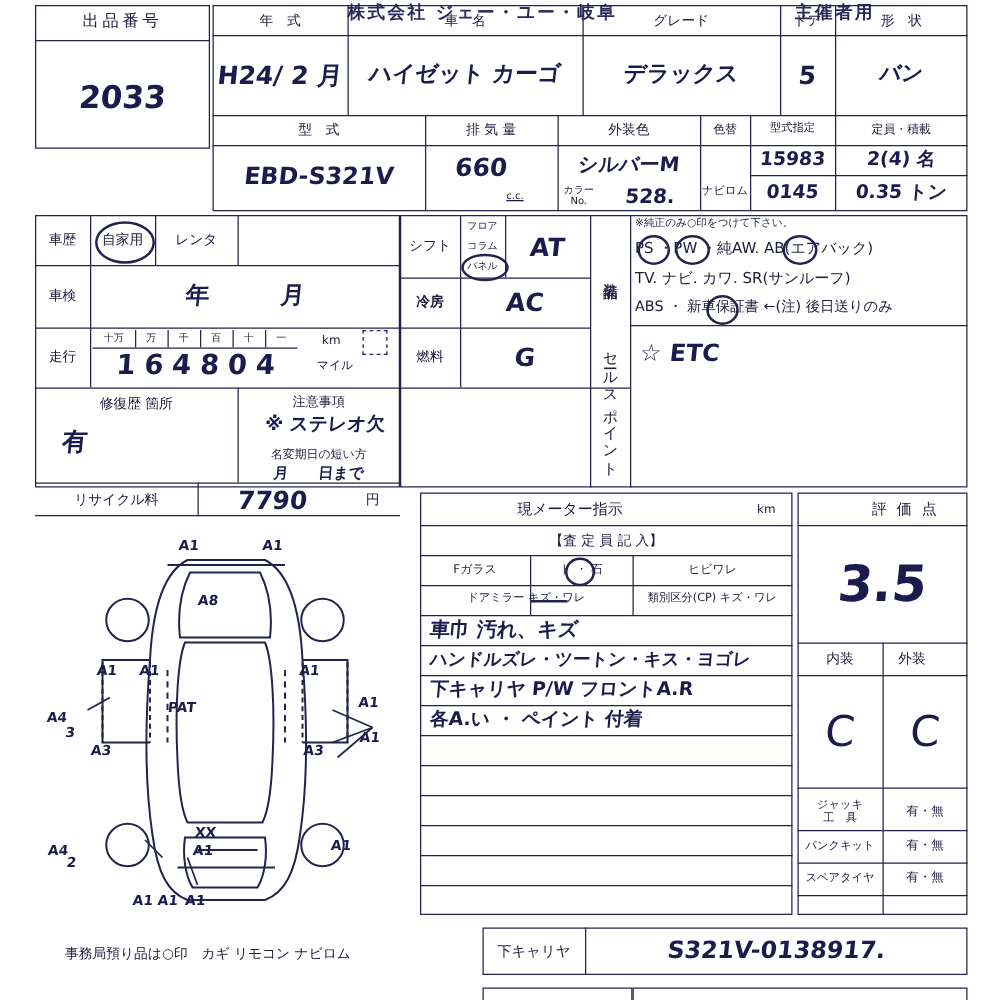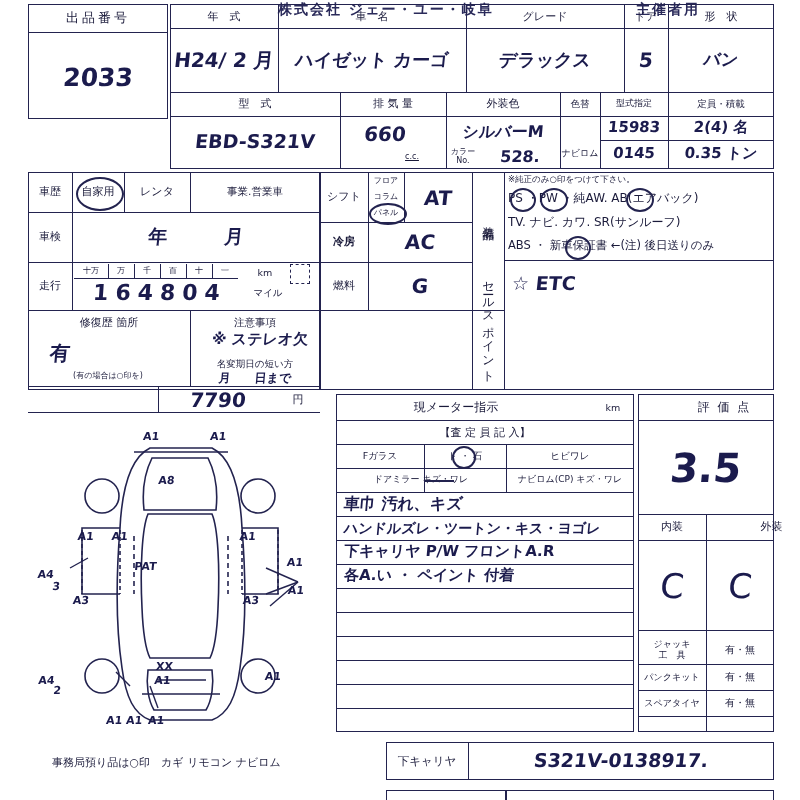--- a/index.html
+++ b/index.html
@@ -102,21 +102,20 @@
   <div class="ln" style="left:28px;top:386px;width:292px;height:1px;"></div>
   <div class="ln" style="left:72px;top:172px;width:1px;height:138px;"></div>
   <div class="ln" style="left:124px;top:172px;width:1px;height:40px;"></div>
   <div class="ln" style="left:190px;top:172px;width:1px;height:40px;"></div>
   <div class="ln" style="left:190px;top:310px;width:1px;height:76px;"></div>
 
   <div class="lbl print" style="left:28px;top:173px;width:44px;height:38px;">車歴</div>
   <div class="lbl print" style="left:72px;top:173px;width:52px;height:38px;">自家用</div>
   <div class="circle" style="left:76px;top:177px;width:44px;height:30px;"></div>
   <div class="lbl print" style="left:124px;top:173px;width:66px;height:38px;">レンタ</div>
-  <div class="lbl print" style="left:190px;top:173px;width:130px;height:38px;font-size:10.5px;">事業.営業車</div>
 
   <div class="lbl print" style="left:28px;top:213px;width:44px;height:48px;">車検</div>
   <div class="lbl hand hw" style="left:72px;top:213px;width:248px;height:48px;font-size:19px;">年　　　月</div>
 
   <div class="lbl print" style="left:28px;top:263px;width:44px;height:46px;">走行</div>
   <div class="lbl print tiny" style="left:74px;top:264px;width:34px;height:14px;">十万</div>
   <div class="lbl print tiny" style="left:108px;top:264px;width:26px;height:14px;">万</div>
   <div class="lbl print tiny" style="left:134px;top:264px;width:26px;height:14px;">千</div>
   <div class="lbl print tiny" style="left:160px;top:264px;width:26px;height:14px;">百</div>
   <div class="lbl print tiny" style="left:186px;top:264px;width:26px;height:14px;">十</div>
@@ -127,26 +126,26 @@
   <div class="ln" style="left:160px;top:264px;width:1px;height:14px;"></div>
   <div class="ln" style="left:186px;top:264px;width:1px;height:14px;"></div>
   <div class="ln" style="left:212px;top:264px;width:1px;height:14px;"></div>
   <div class="lbl hand" style="left:74px;top:278px;width:172px;height:30px;font-size:22px;letter-spacing:7px;transform:skewX(-4deg);font-weight:600;">164804</div>
   <div class="lbl print small" style="left:248px;top:264px;width:34px;height:18px;">km</div>
   <div class="lbl print small" style="left:246px;top:284px;width:44px;height:18px;">マイル</div>
   <div class="bx" style="left:290px;top:264px;width:20px;height:20px;border-style:dashed;"></div>
 
   <div class="lbl print" style="left:28px;top:311px;width:162px;height:24px;">修復歴 箇所</div>
   <div class="lbl hand hw" style="left:30px;top:338px;width:60px;height:30px;">有</div>
-  <div class="lbl print tiny" style="left:28px;top:368px;width:160px;height:16px;font-size:8px;">(有の場合は○印を)</div>
   <div class="lbl print" style="left:190px;top:311px;width:130px;height:24px;font-size:10.5px;">注意事項</div>
   <div class="lbl hand hw2" style="left:190px;top:326px;width:140px;height:28px;font-size:15px;">※ ステレオ欠</div>
   <div class="lbl print small" style="left:190px;top:356px;width:130px;height:16px;font-size:9.5px;">名変期日の短い方</div>
   <div class="lbl hand hw3" style="left:190px;top:370px;width:130px;height:16px;font-size:12px;">月　　日まで</div>
 
+  <div class="lbl print" style="left:28px;top:387px;width:130px;height:26px;">リサイクル料</div>
   <div class="ln" style="left:158px;top:386px;width:1px;height:27px;"></div>
   <div class="lbl hand hw" style="left:158px;top:387px;width:120px;height:26px;">7790</div>
   <div class="lbl print" style="left:278px;top:387px;width:40px;height:26px;">円</div>
   <div class="ln" style="left:28px;top:412px;width:292px;height:1px;"></div>
 
   <div class="bx" style="left:320px;top:172px;width:454px;height:218px;"></div>
   <div class="ln" style="left:320px;top:222px;width:152px;height:1px;"></div>
   <div class="ln" style="left:320px;top:262px;width:152px;height:1px;"></div>
   <div class="ln" style="left:368px;top:172px;width:1px;height:138px;"></div>
   <div class="ln" style="left:404px;top:172px;width:1px;height:50px;"></div>
@@ -265,21 +264,21 @@
   <div class="ln" style="left:506px;top:444px;width:1px;height:48px;"></div>
 
   <div class="lbl print" style="left:336px;top:396px;width:240px;height:23px;font-size:12px;">現メーター指示</div>
   <div class="lbl print small" style="left:596px;top:396px;width:34px;height:23px;">km</div>
   <div class="lbl print" style="left:336px;top:421px;width:298px;height:23px;font-size:11px;">【査 定 員 記 入】</div>
   <div class="lbl print small" style="left:336px;top:445px;width:88px;height:22px;">Fガラス</div>
   <div class="lbl print small" style="left:424px;top:445px;width:82px;height:22px;">ト ・ 石</div>
   <div class="circle" style="left:452px;top:446px;width:20px;height:19px;"></div>
   <div class="lbl print small" style="left:506px;top:445px;width:128px;height:22px;text-align:right;">ヒビワレ</div>
   <div class="lbl print small" style="left:336px;top:469px;width:170px;height:22px;font-size:9px;">ドアミラー  キズ・ワレ</div>
-  <div class="lbl print small" style="left:506px;top:469px;width:128px;height:22px;font-size:9px;">ナビロム(CP)  キズ・ワレ</div>
+  <div class="lbl print small" style="left:506px;top:469px;width:128px;height:22px;font-size:9px;">類別区分(CP)  キズ・ワレ</div>
   <div class="strike" style="left:424px;top:480px;width:30px;"></div>
 
   <div class="lbl hand hw2" style="left:344px;top:492px;width:280px;height:24px;justify-content:flex-start;font-size:16px;">車巾 汚れ、キズ</div>
   <div class="lbl hand hw2" style="left:344px;top:516px;width:286px;height:24px;justify-content:flex-start;font-size:14px;">ハンドルズレ・ツートン・キス・ヨゴレ</div>
   <div class="lbl hand hw2" style="left:344px;top:540px;width:286px;height:24px;justify-content:flex-start;font-size:15px;">下キャリヤ  P/W フロントA.R</div>
   <div class="lbl hand hw2" style="left:344px;top:564px;width:286px;height:24px;justify-content:flex-start;font-size:15px;">各A.い ・ ペイント 付着</div>
 
   <div class="bx" style="left:638px;top:394px;width:136px;height:338px;"></div>
   <div class="ln" style="left:638px;top:420px;width:136px;height:1px;"></div>
   <div class="ln" style="left:638px;top:514px;width:136px;height:1px;"></div>
@@ -287,21 +286,21 @@
   <div class="ln" style="left:638px;top:630px;width:136px;height:1px;"></div>
   <div class="ln" style="left:638px;top:664px;width:136px;height:1px;"></div>
   <div class="ln" style="left:638px;top:690px;width:136px;height:1px;"></div>
   <div class="ln" style="left:638px;top:716px;width:136px;height:1px;"></div>
   <div class="ln" style="left:706px;top:514px;width:1px;height:116px;"></div>
   <div class="ln" style="left:706px;top:630px;width:1px;height:102px;"></div>
 
   <div class="lbl print" style="left:638px;top:396px;width:136px;height:23px;font-size:12px;letter-spacing:2px;padding-left:37px;">評 価 点</div>
   <div class="lbl hand" style="left:638px;top:430px;width:136px;height:76px;font-size:40px;transform:skewX(-6deg);font-weight:600;">3.5</div>
   <div class="lbl print" style="left:638px;top:515px;width:68px;height:24px;">内装</div>
-  <div class="lbl print" style="left:746px;top:515px;width:51px;height:24px;">外装</div>
+  <div class="lbl print" style="left:704px;top:515px;width:51px;height:24px;">外装</div>
   <div class="lbl hand" style="left:638px;top:556px;width:68px;height:62px;font-size:34px;transform:skewX(-5deg);">C</div>
   <div class="lbl hand" style="left:706px;top:556px;width:68px;height:62px;font-size:34px;transform:skewX(-5deg);">C</div>
 
   <div class="lbl print tiny" style="left:638px;top:636px;width:68px;height:28px;line-height:1.2;white-space:pre;font-size:9px;">ジャッキ
 工　具</div>
   <div class="lbl print tiny" style="left:706px;top:636px;width:68px;height:28px;font-size:10px;">有・無</div>
   <div class="lbl print tiny" style="left:638px;top:665px;width:68px;height:25px;font-size:9px;">パンクキット</div>
   <div class="lbl print tiny" style="left:706px;top:665px;width:68px;height:25px;font-size:10px;">有・無</div>
   <div class="lbl print tiny" style="left:638px;top:691px;width:68px;height:25px;font-size:9px;">スペアタイヤ</div>
   <div class="lbl print tiny" style="left:706px;top:691px;width:68px;height:25px;font-size:10px;">有・無</div>

